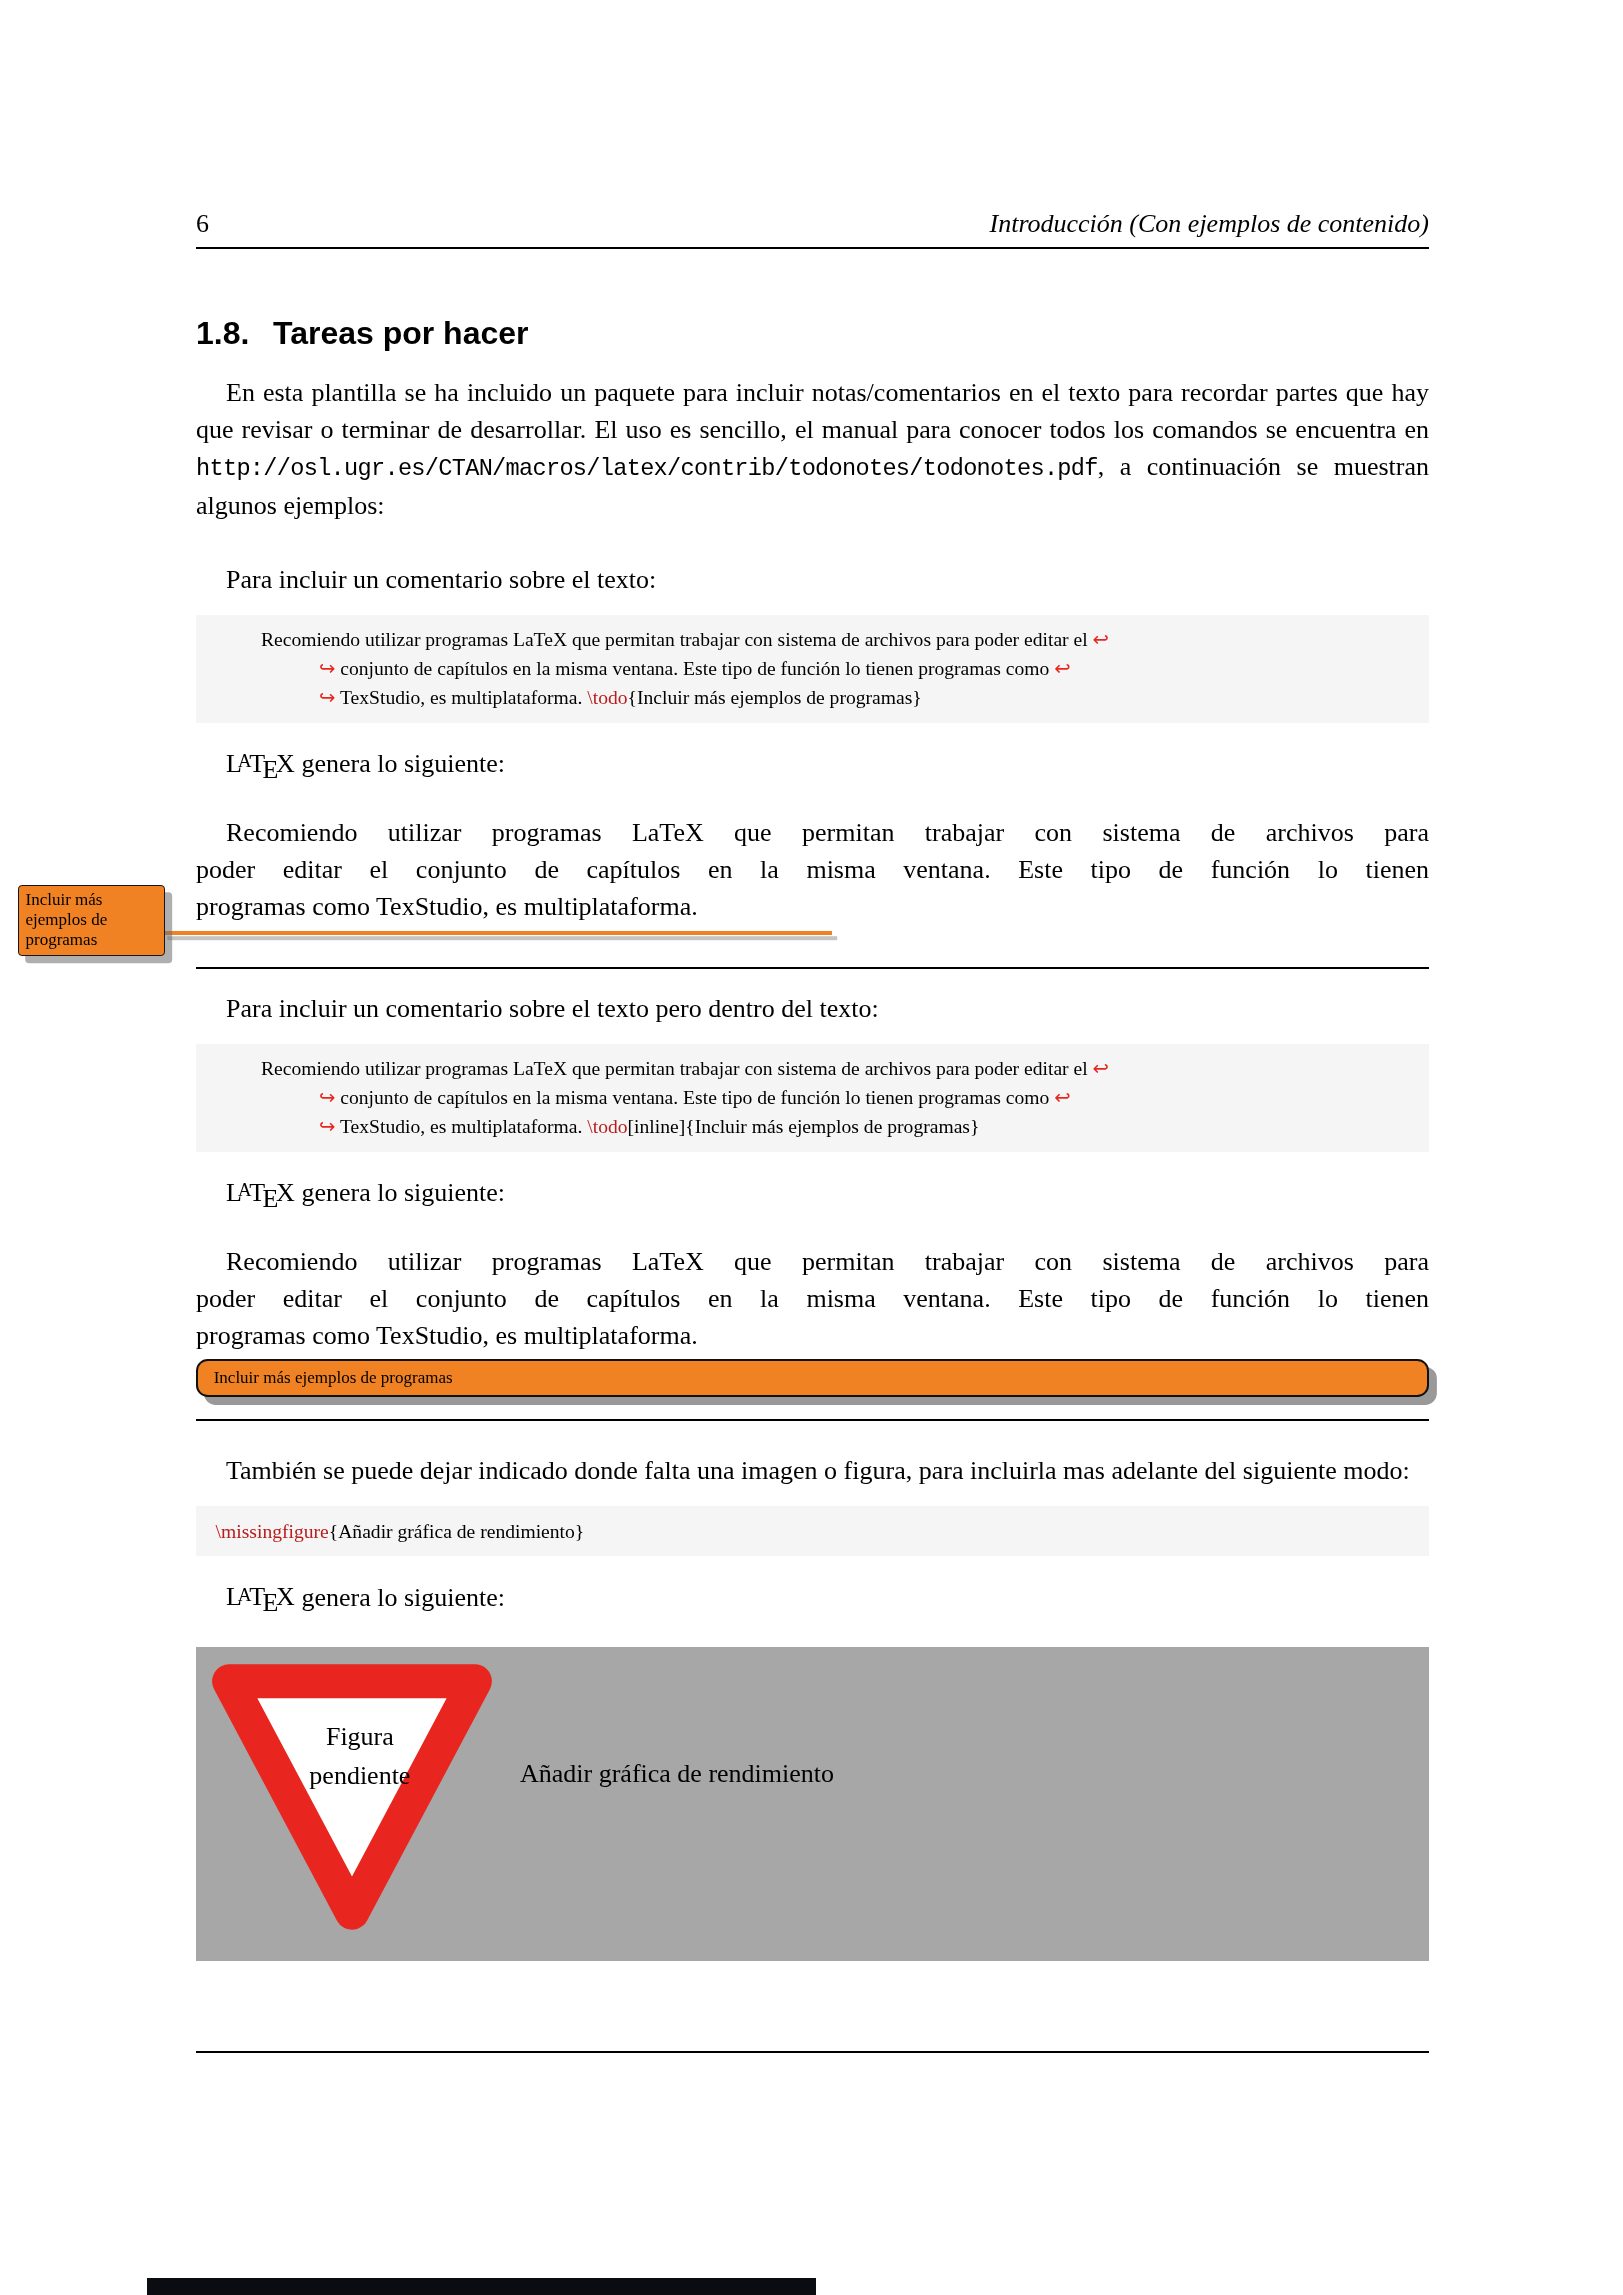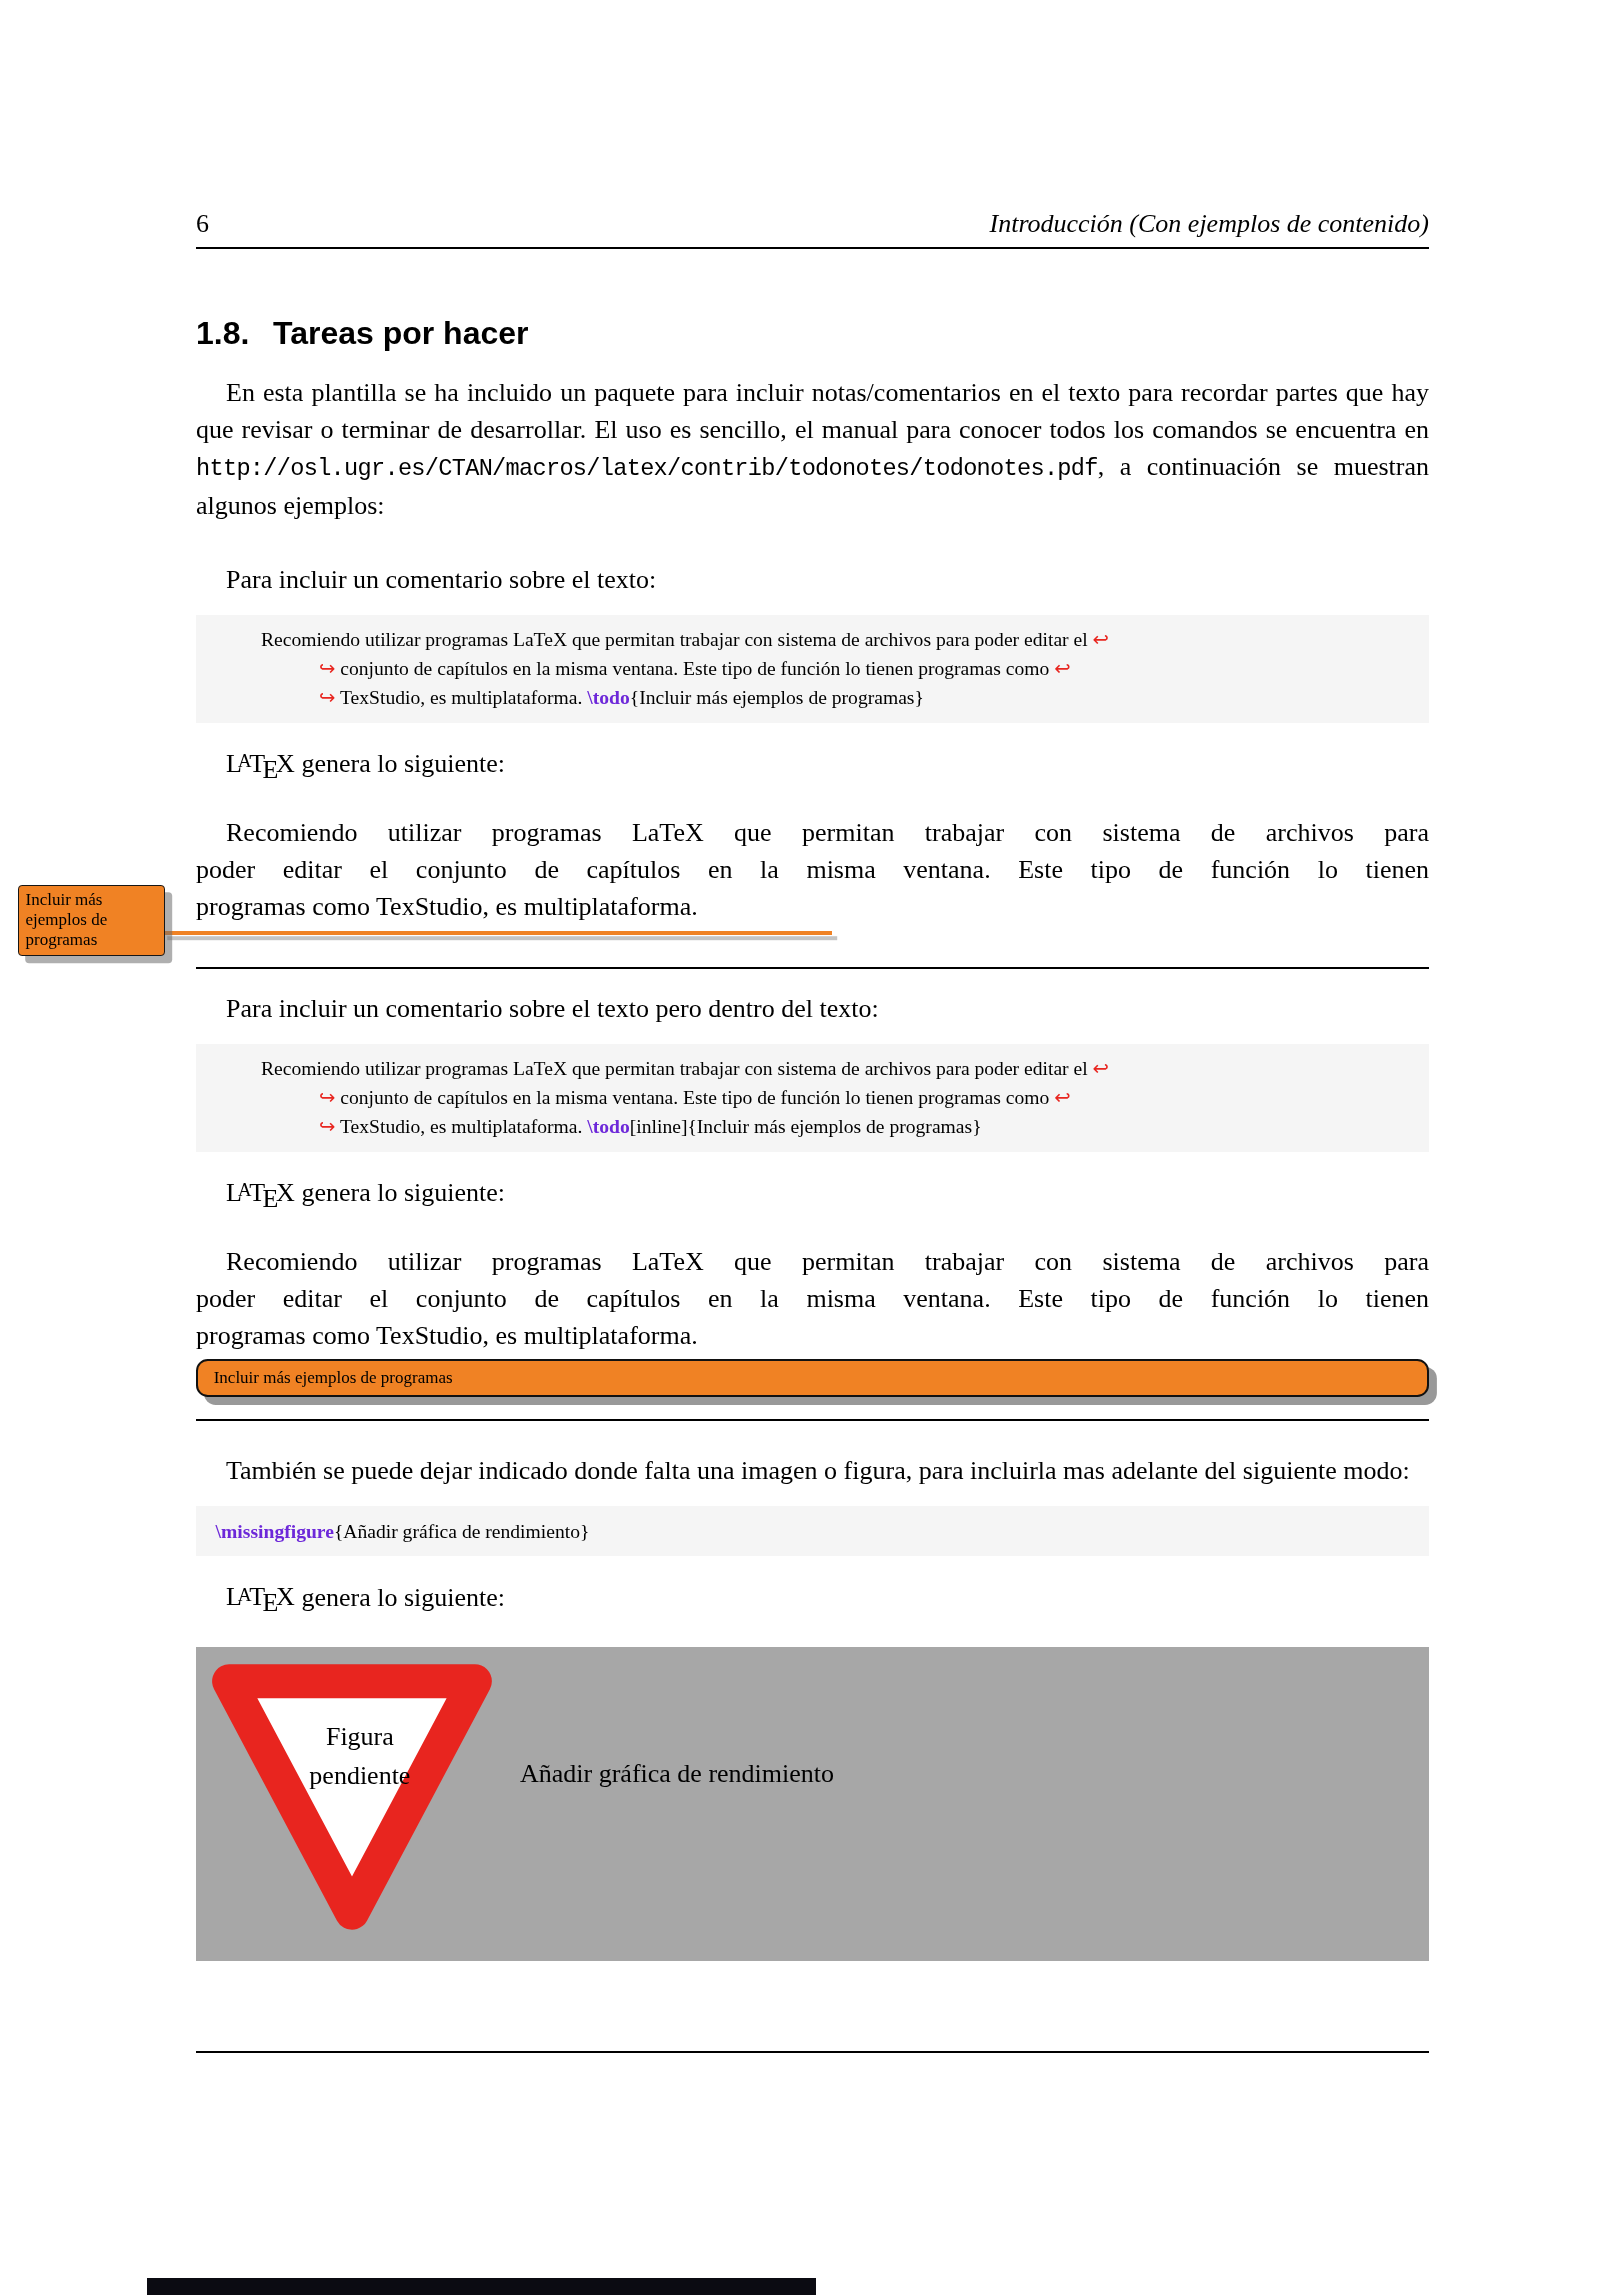--- a/index.html
+++ b/index.html
@@ -22,21 +22,21 @@
   .indent{text-indent:30px;}
   .mono{font-family:"Liberation Mono","DejaVu Sans Mono",monospace;font-size:23.6px;
         overflow-wrap:anywhere;letter-spacing:-0.7px;}
 
   
   .code-block{background:#f5f5f5;margin-top:17px;padding:10.5px 0;font-size:19.6px;line-height:29px;}
   .code-line{white-space:pre-wrap;padding-left:123px;padding-right:19.6px;}
   .code-line.first{padding-left:65px;}
   .code-line.single{padding-left:19.6px;}
   .arrow{color:#e8251f;}
-  .cmd{color:#6d28d9;font-weight:bold;}
+  .cmd{color:#b91c1c;font-weight:normal;}
 
   
   .latex-line{font-size:26px;line-height:37px;margin:19.6px 0 0 0;padding-left:30px;}
   .latex-logo{letter-spacing:0;}
   .latex-logo .lA{display:inline-block;font-size:0.72em;vertical-align:0.25em;
                   margin-left:-0.21em;margin-right:-0.12em;}
   .latex-logo .lE{display:inline-block;vertical-align:-0.22em;margin-left:-0.1em;margin-right:-0.09em;}
 
   
   .result-para{margin-top:26px;position:relative;}

